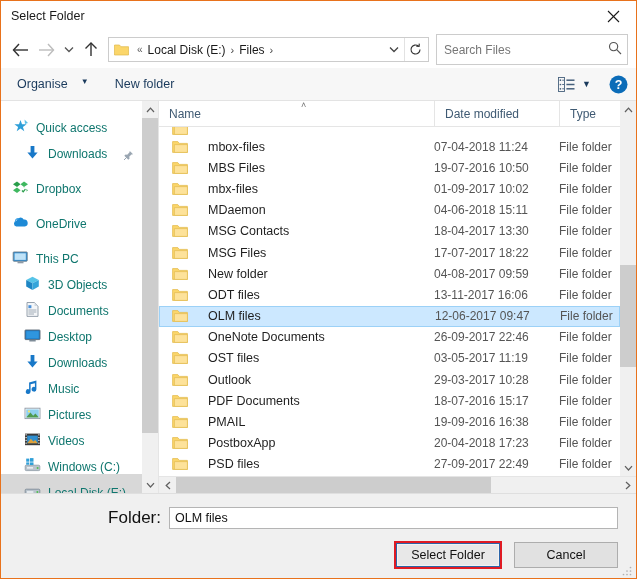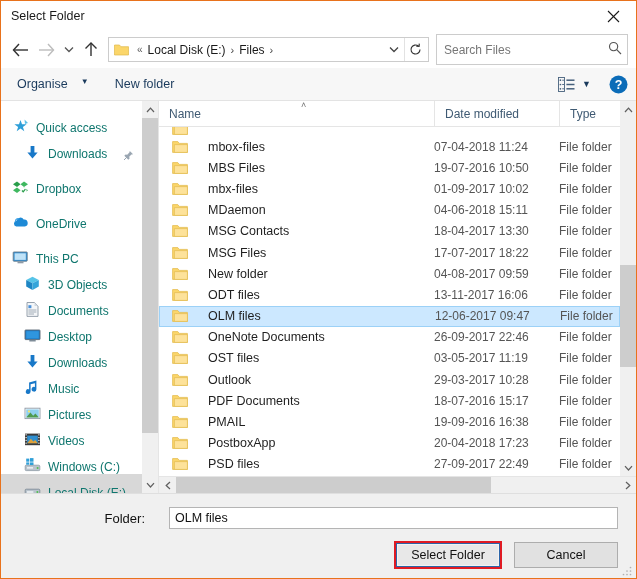--- a/index.html
+++ b/index.html
@@ -209,22 +209,22 @@
   #footer {
     flex: 0 0 85px; background: #f0f0f0;
     border-top: 1px solid #dfdfdf;
     position: relative;
   }
   #folder-row {
     display: flex; align-items: center;
     padding: 13px 18px 0 0;
   }
   #folder-label {
-    flex: 0 0 auto; font-size: 13px; color: #111;
-    text-align: right; width: 168px; padding-right: 24px;
+    flex: 0 0 auto; font-size: 17px; color: #111;
+    text-align: right; width: 168px; padding-right: 8px;
   }
   #folder-input {
     flex: 1 1 auto; height: 22px;
     border: 1px solid #b4b4b4; background: #ffffff;
     font-family: "Liberation Sans", sans-serif;
     font-size: 12.5px; color: #111;
     padding: 0 5px; outline: none;
   }
   #btn-row {
     display: flex; justify-content: flex-end; align-items: center;

